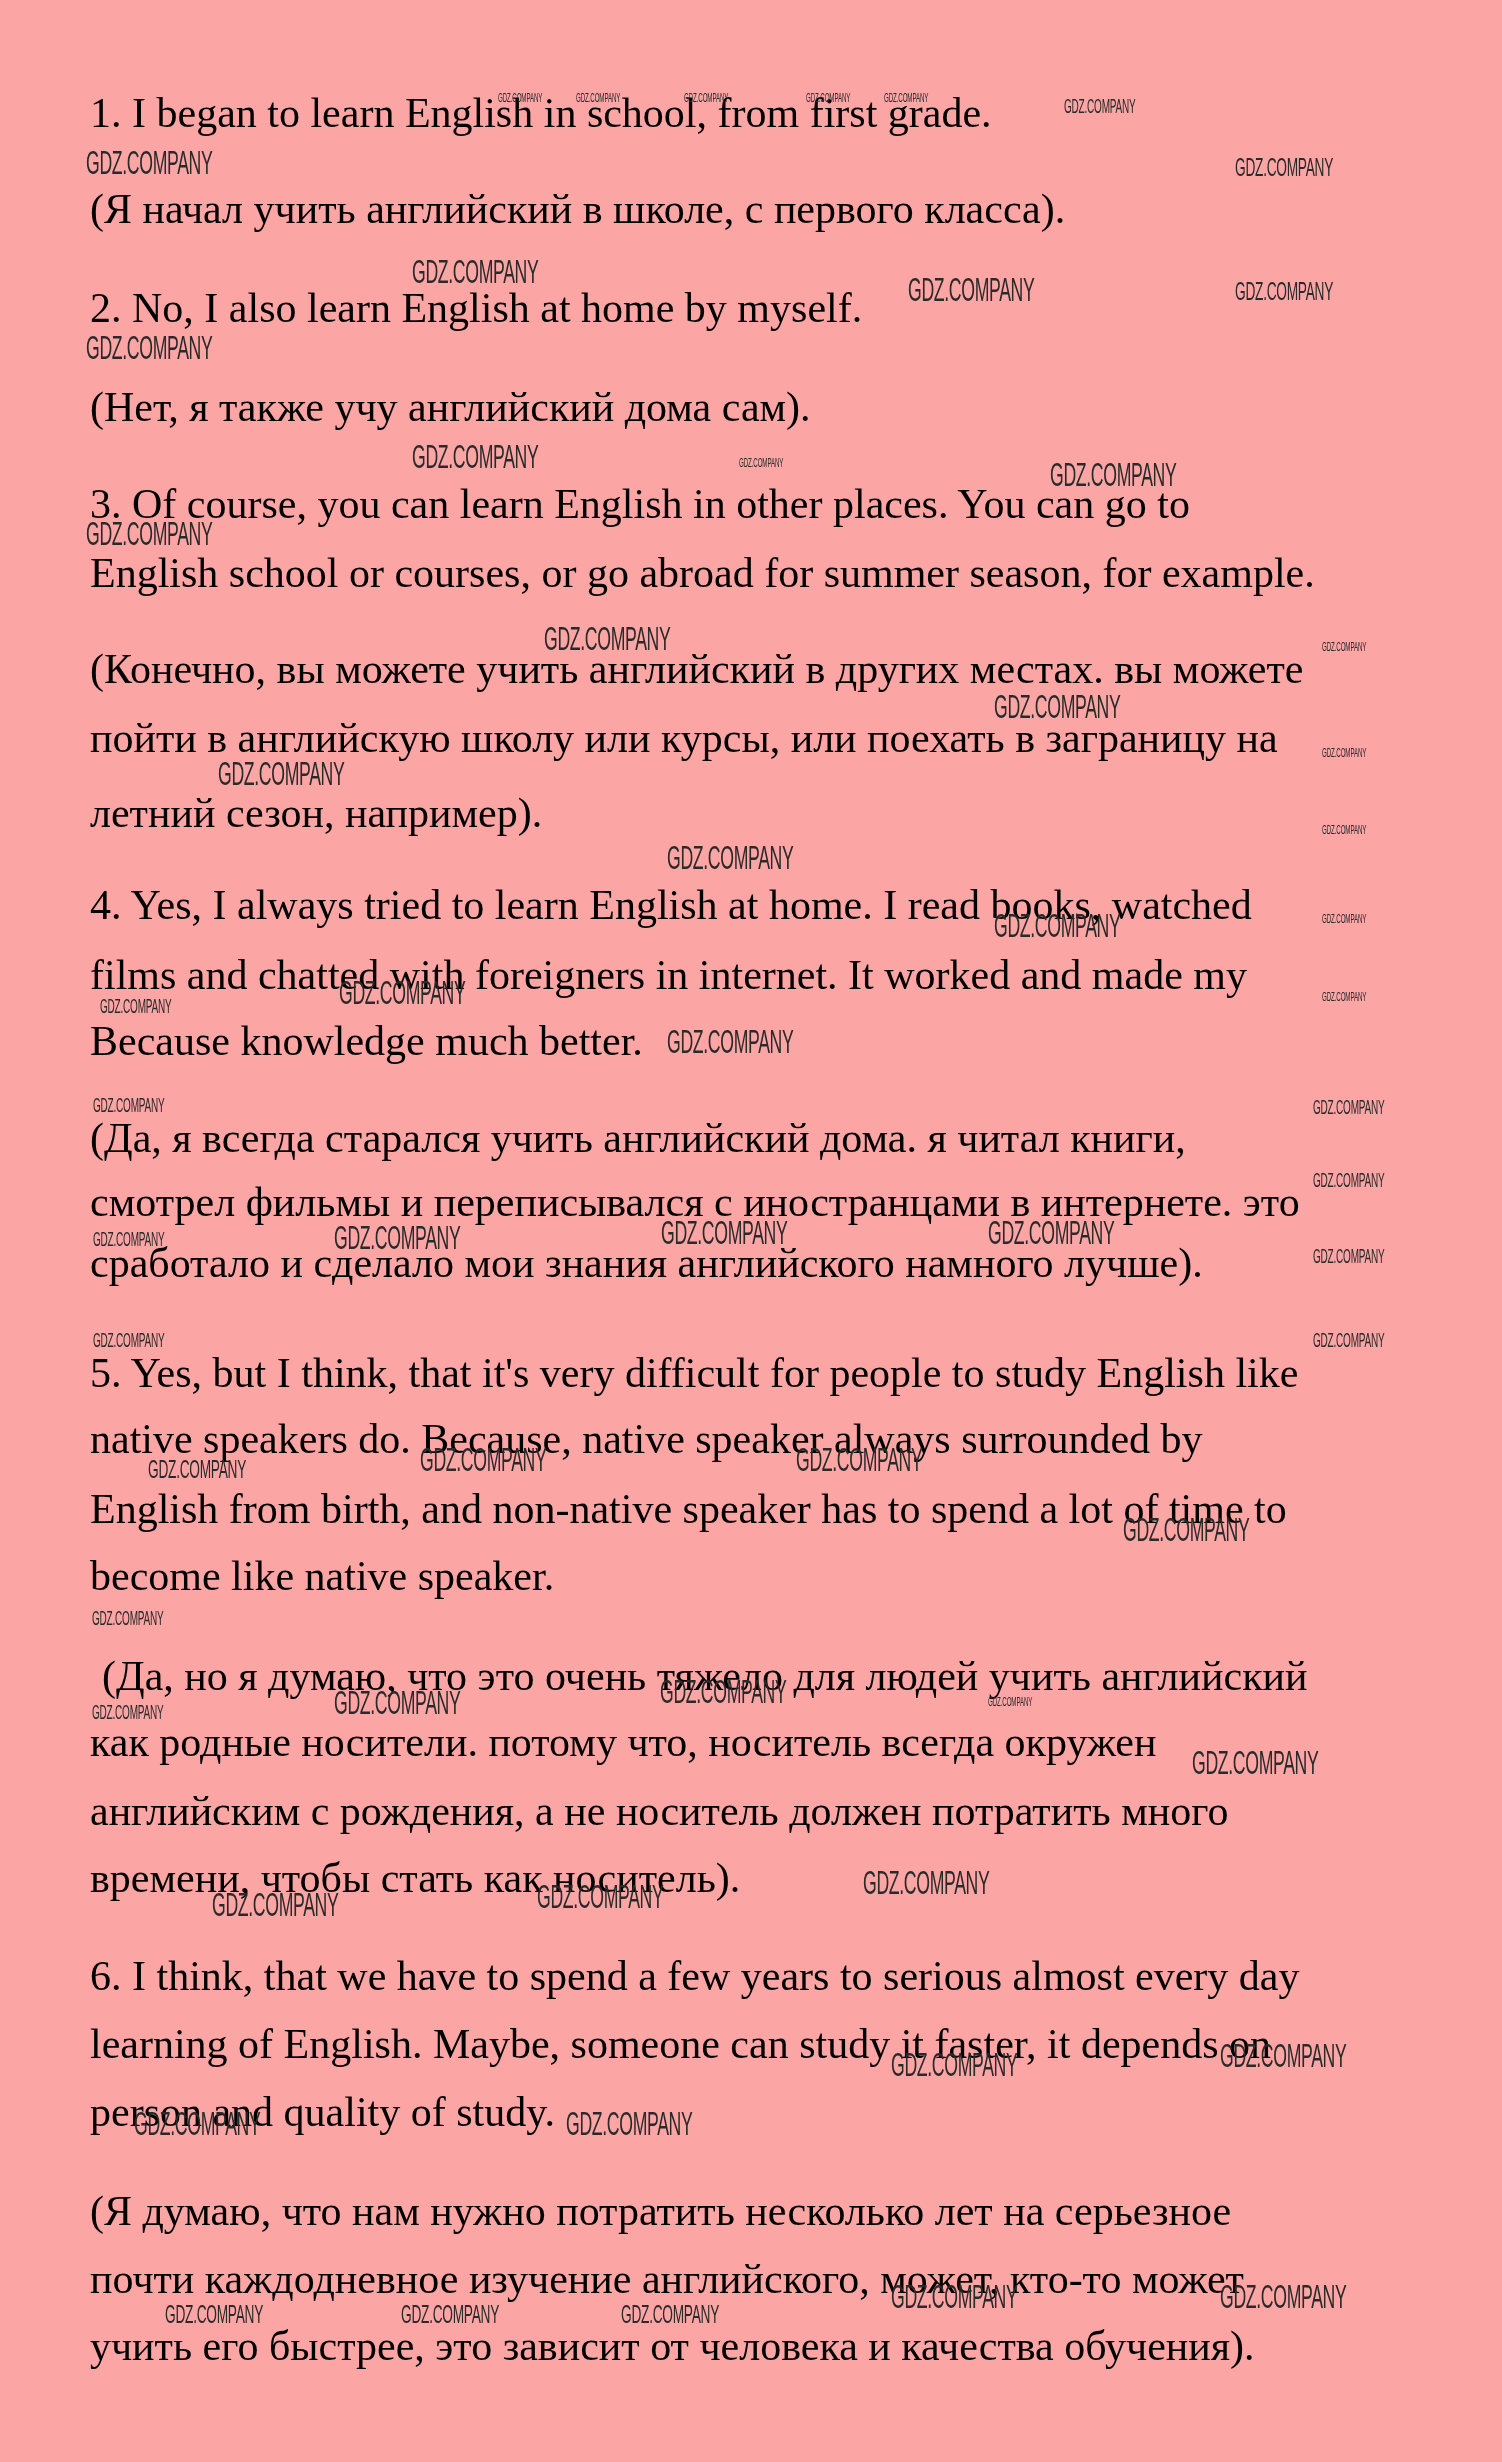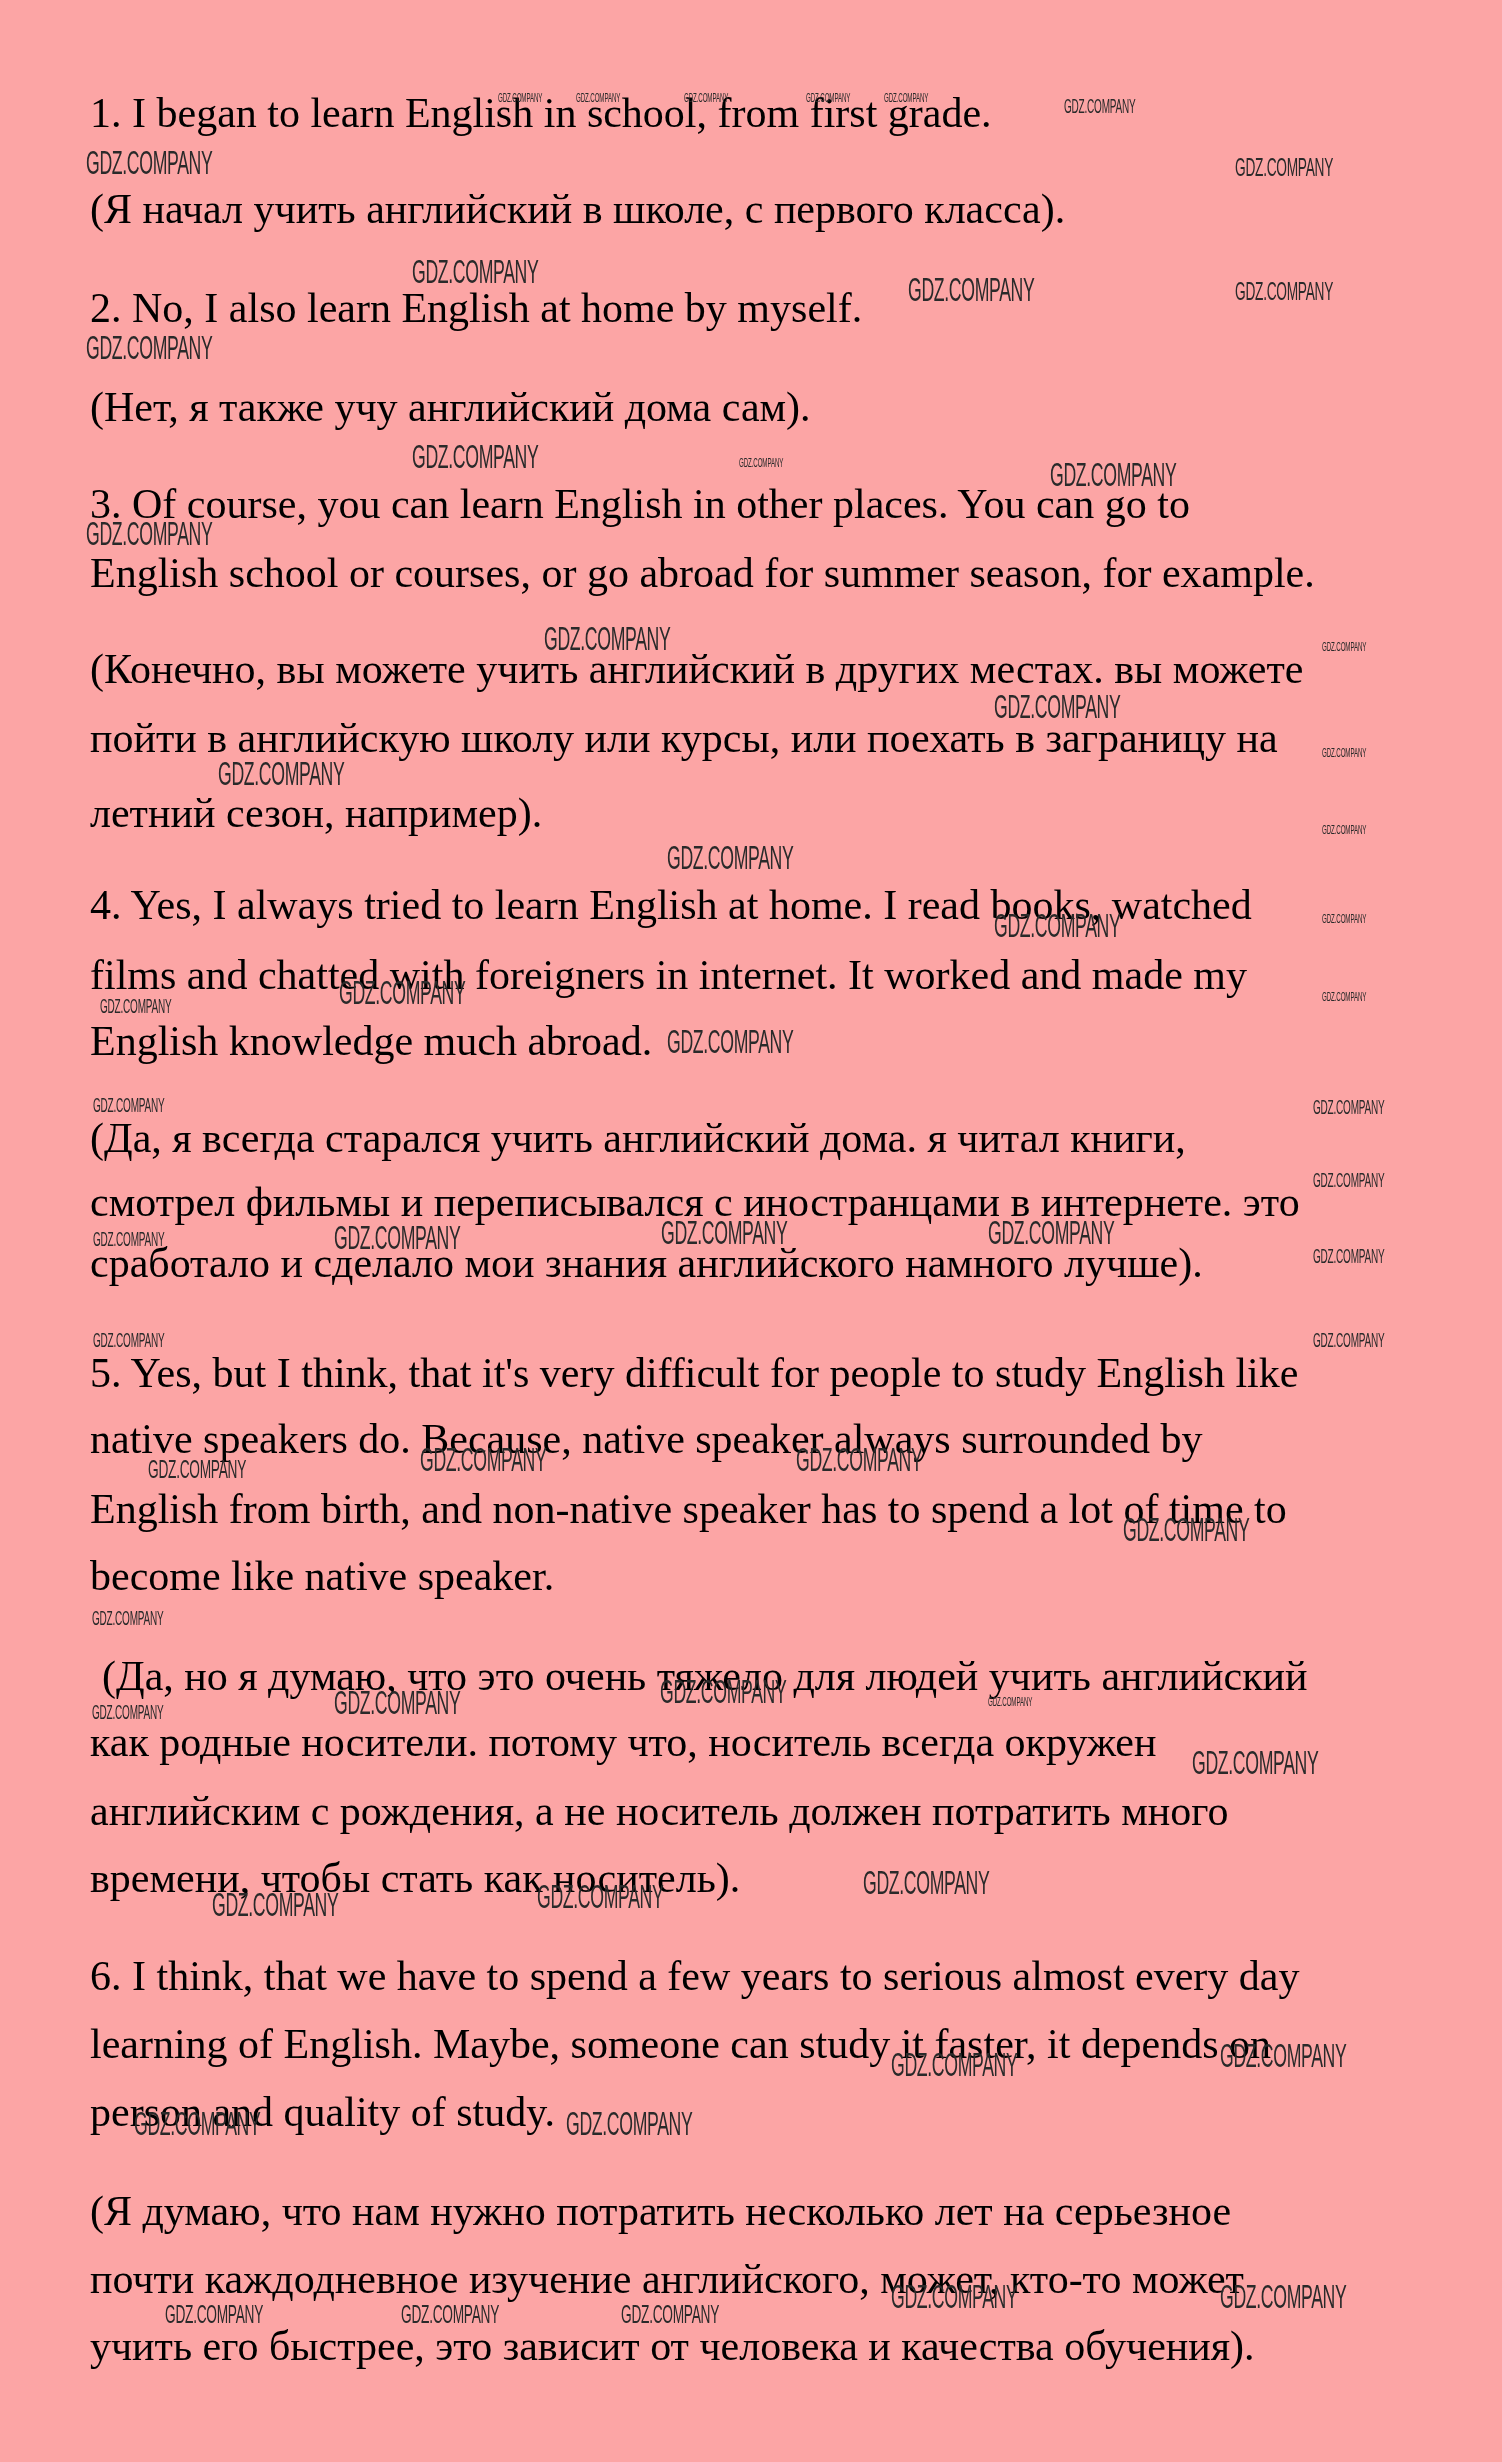--- a/index.html
+++ b/index.html
@@ -39,21 +39,21 @@
       <div class="line" style="top: 222px;">(Я начал учить английский в школе, с первого класса).</div>
       <div class="line" style="top: 321px;">2. No, I also learn English at home by myself.</div>
       <div class="line" style="top: 420px;">(Нет, я также учу английский дома сам).</div>
       <div class="line" style="top: 517px;">3. Of course, you can learn English in other places. You can go to</div>
       <div class="line" style="top: 586px;">English school or courses, or go abroad for summer season, for example.</div>
       <div class="line" style="top: 682px;">(Конечно, вы можете учить английский в других местах. вы можете</div>
       <div class="line" style="top: 751px;">пойти в английскую школу или курсы, или поехать в заграницу на</div>
       <div class="line" style="top: 826px; text-align: center;">летний сезон, например).</div>
       <div class="line" style="top: 918px;">4. Yes, I always tried to learn English at home. I read books, watched</div>
       <div class="line" style="top: 988px; text-align: right;">films and chatted with foreigners in internet. It worked and made my</div>
-      <div class="line" style="top: 1054px;">English knowledge much abroad.</div>
+      <div class="line" style="top: 1054px;">Because knowledge much better.</div>
       <div class="line" style="top: 1151px;">(Да, я всегда старался учить английский дома. я читал книги,</div>
       <div class="line" style="top: 1215px;">смотрел фильмы и переписывался с иностранцами в интернете. это</div>
       <div class="line" style="top: 1276px;">сработало и сделало мои знания английского намного лучше).</div>
       <div class="line" style="top: 1386px;">5. Yes, but I think, that it's very difficult for people to study English like</div>
       <div class="line" style="top: 1452px;">native speakers do. Because, native speaker always surrounded by</div>
       <div class="line" style="top: 1522px;">English from birth, and non-native speaker has to spend a lot of time to</div>
       <div class="line" style="top: 1589px;">become like native speaker.</div>
       <div class="line" style="top: 1689px; margin-left: 12px;">(Да, но я думаю, что это очень тяжело для людей учить английский</div>
       <div class="line" style="top: 1755px;">как родные носители. потому что, носитель всегда окружен</div>
       <div class="line" style="top: 1824px;">английским с рождения, а не носитель должен потратить много</div>

